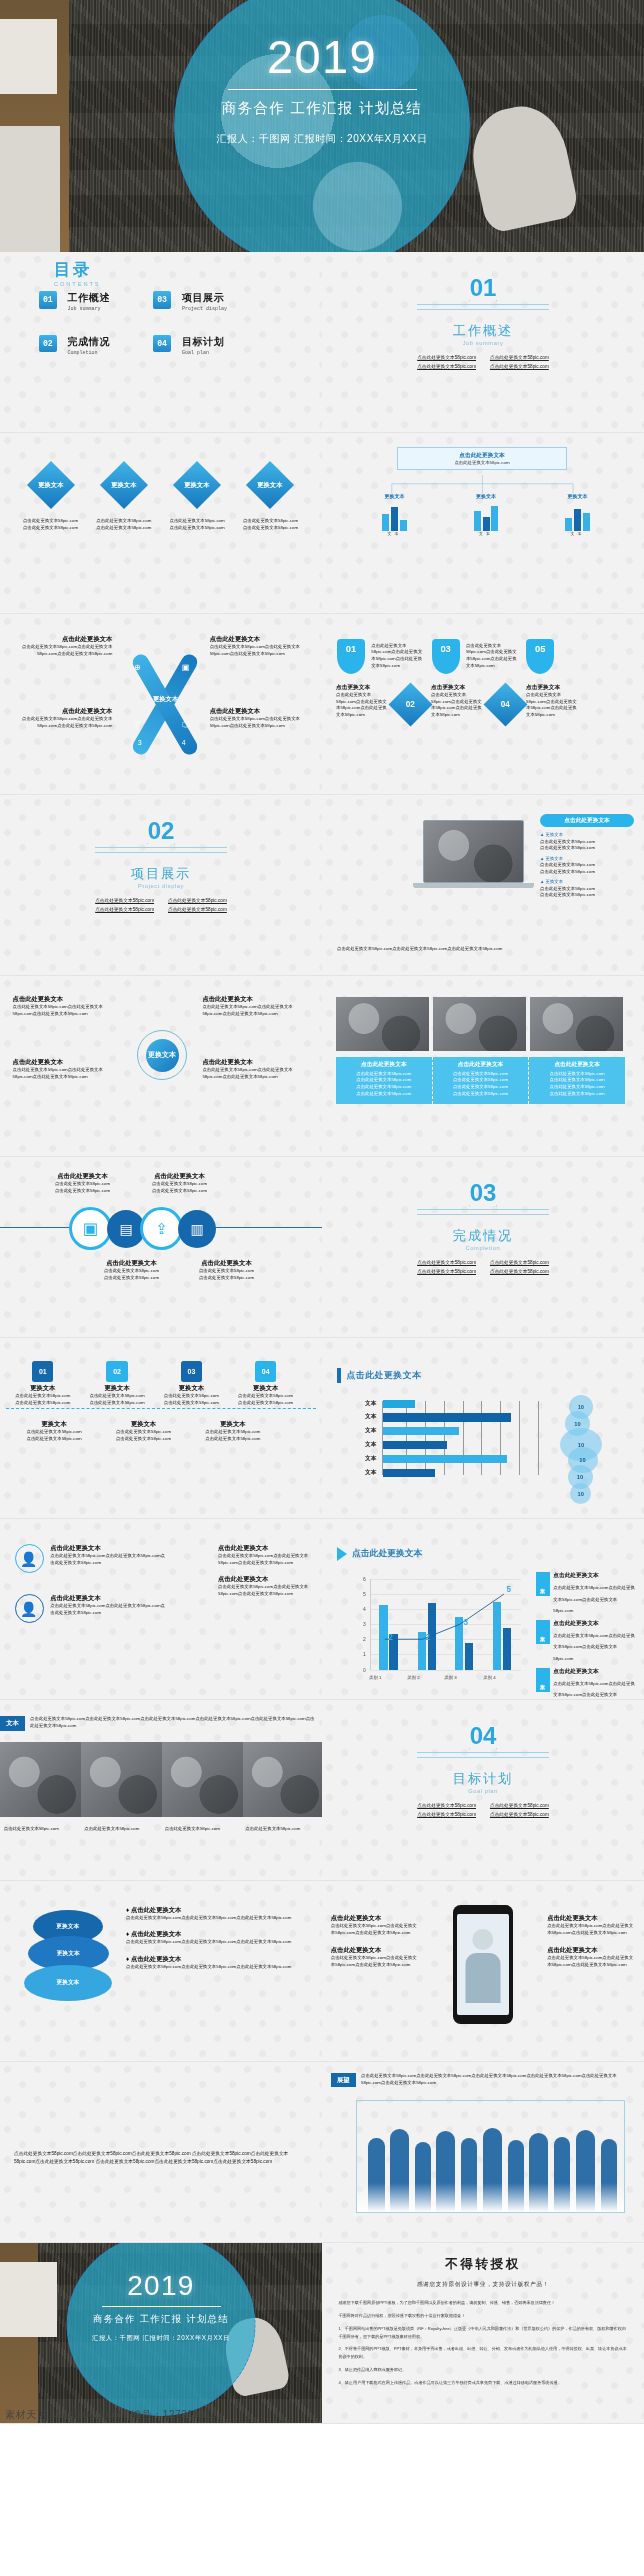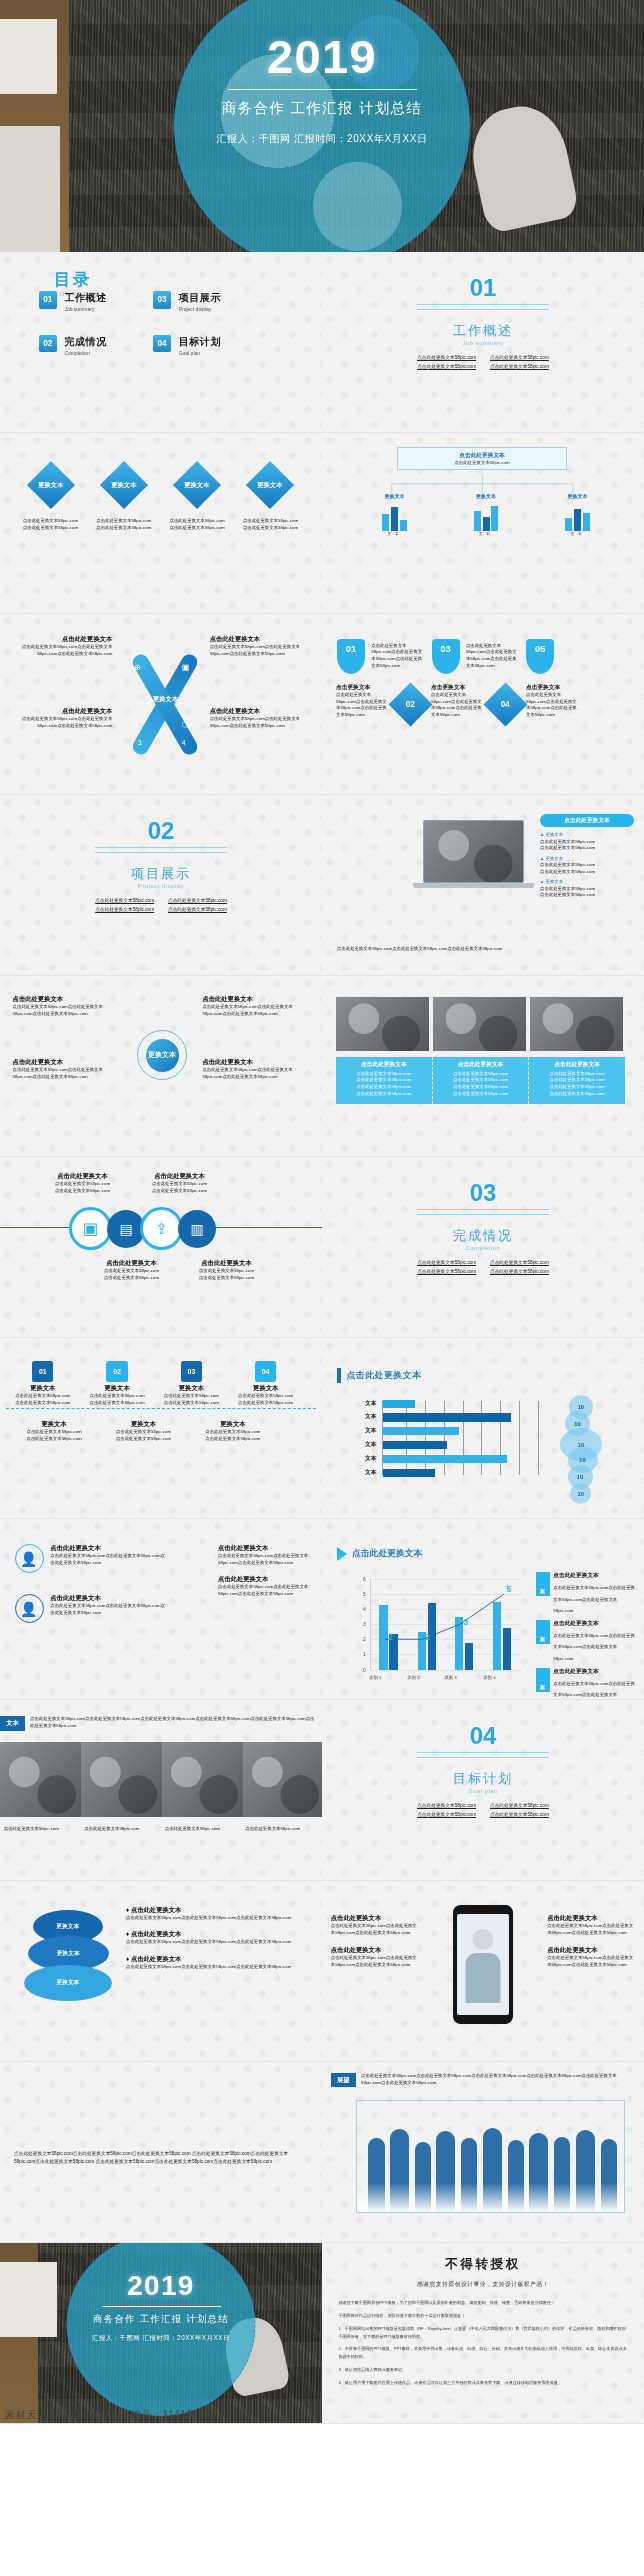--- a/index.html
+++ b/index.html
@@ -46,32 +46,32 @@
     background:rgba(40,170,205,.72);
     border:1.3px dashed rgba(40,130,220,.9);
   }
   .cover .inner-img{position:absolute;left:50%;top:-19px;transform:translateX(-50%);width:296px;height:289px;border-radius:50%;
     background:
       radial-gradient(circle at 35% 45%, rgba(180,220,235,.55) 0 57px, transparent 57px),
       radial-gradient(circle at 70% 25%, rgba(20,60,170,.55) 0 38px, transparent 38px),
       radial-gradient(circle at 62% 78%, rgba(200,225,235,.5) 0 44px, transparent 45px);
     mix-blend-mode:screen;opacity:.6;}
   .cover-content{position:absolute;left:0;right:0;top:33px;text-align:center;z-index:5;}
-  .cover .yr{font-size:47px;font-weight:bold;color:#fff;line-height:1;letter-spacing:1.3px;text-shadow:0 0 7.5px rgba(255,255,255,.45);}
+  .cover .yr{font-size:47px;font-weight:normal;color:#fff;line-height:1;letter-spacing:1.3px;text-shadow:0 0 7.5px rgba(255,255,255,.45);}
   .cover .maintitle{font-size:29px;font-weight:bold;color:#fff;margin-top:3.8px;letter-spacing:0.6px;}
   .cover .rule{width:189px;height:1.3px;background:#fff;margin:8.8px auto;}
   .cover .sub1{font-size:14.5px;color:#fff;letter-spacing:1.3px;}
   .cover .sub2{font-size:10px;color:#fff;margin-top:14px;letter-spacing:0.6px;}
 
   
-  .cat-title{position:absolute;left:54px;top:17px;}
+  .cat-title{position:absolute;left:54px;top:7px;}
   .cat-title .cn{font-size:16.4px;font-weight:bold;color:#2ba6de;letter-spacing:2.5px;}
   .cat-title .en{font-size:5.7px;color:#7fb7d4;letter-spacing:1.9px;text-align:center;}
   .cat-grid{position:absolute;left:39px;top:39px;width:252px;}
-  .cat-item{display:inline-block;width:104px;margin:0 7.5px 21.4px 0;vertical-align:top;}
+  .cat-item{display:inline-block;width:104px;margin:0 7.5px 21.4px 0;vertical-align:top;font-family:Liberation Mono, monospace;}
   .cat-num{display:inline-block;width:17.6px;height:17.6px;line-height:17.6px;text-align:center;
     background:linear-gradient(180deg,#3fb3e8,#1f86c9);color:#fff;font-size:8.2px;font-weight:bold;border-radius:1.9px;vertical-align:top;}
   .cat-txt{display:inline-block;margin-left:5px;}
   .cat-txt .cn{font-size:10px;font-weight:bold;color:#1c1c1c;letter-spacing:0.6px;}
   .cat-txt .en{font-size:5px;color:#555;margin-top:1.3px;}
 
   
   .sec{position:absolute;left:0;right:0;top:24px;text-align:center;}
   .sec .n{font-size:24px;font-weight:bold;color:#2ba6de;line-height:1;}
   .sec .bars{position:relative;width:132px;margin:2.5px auto 0;height:14px;}
@@ -826,21 +826,21 @@
       <div class="carpet"></div>
       <div class="deskL" style="width:38px"></div>
       <div class="chair" style="right:38px;top:75px;width:57px;height:75px"></div>
       <div class="oval" style="width:189px;height:182px;top:-8.8px;"></div>
       <div class="cover-content" style="top:29px">
         <div class="yr" style="font-size:28px">2019</div>
         <div class="rule" style="width:119px;margin:5.7px auto"></div>
         <div class="sub1" style="font-size:9.4px">商务合作 工作汇报 计划总结</div>
         <div class="sub2" style="font-size:6.3px;margin-top:8.2px">汇报人：千图网  汇报时间：20XX年X月XX日</div>
       </div>
-      <div class="wm">素材天下 sucaisucai.com  编号：11410154</div>
+      <div class="wm">素材天下 sucaisucai.com  编号：12731091</div>
     </div>
   </div>
 
   <div class="slide">
     <div style="position:absolute;left:16.4px;right:16.4px;top:12.6px;">
       <div style="text-align:center;font-size:12.6px;font-weight:bold;color:#222;letter-spacing:2.5px;">不得转授权</div>
       <div style="text-align:center;font-size:5.7px;color:#333;margin-top:8.8px;letter-spacing:0.6px;">感谢您支持原创设计事业，支持设计版权产品！</div>
       <div style="font-size:4.1px;color:#333;line-height:1.9;margin-top:10px;">
         <p>感谢您下载千图网原创PPT模板，为了您和千图网以及原创作者的利益，请勿复制、传播、销售，否则将承担法律责任！</p>
         <p style="margin-top:5px">千图网将对作品进行维权，按照传播下载次数的十倍进行索取赔偿金！</p>

